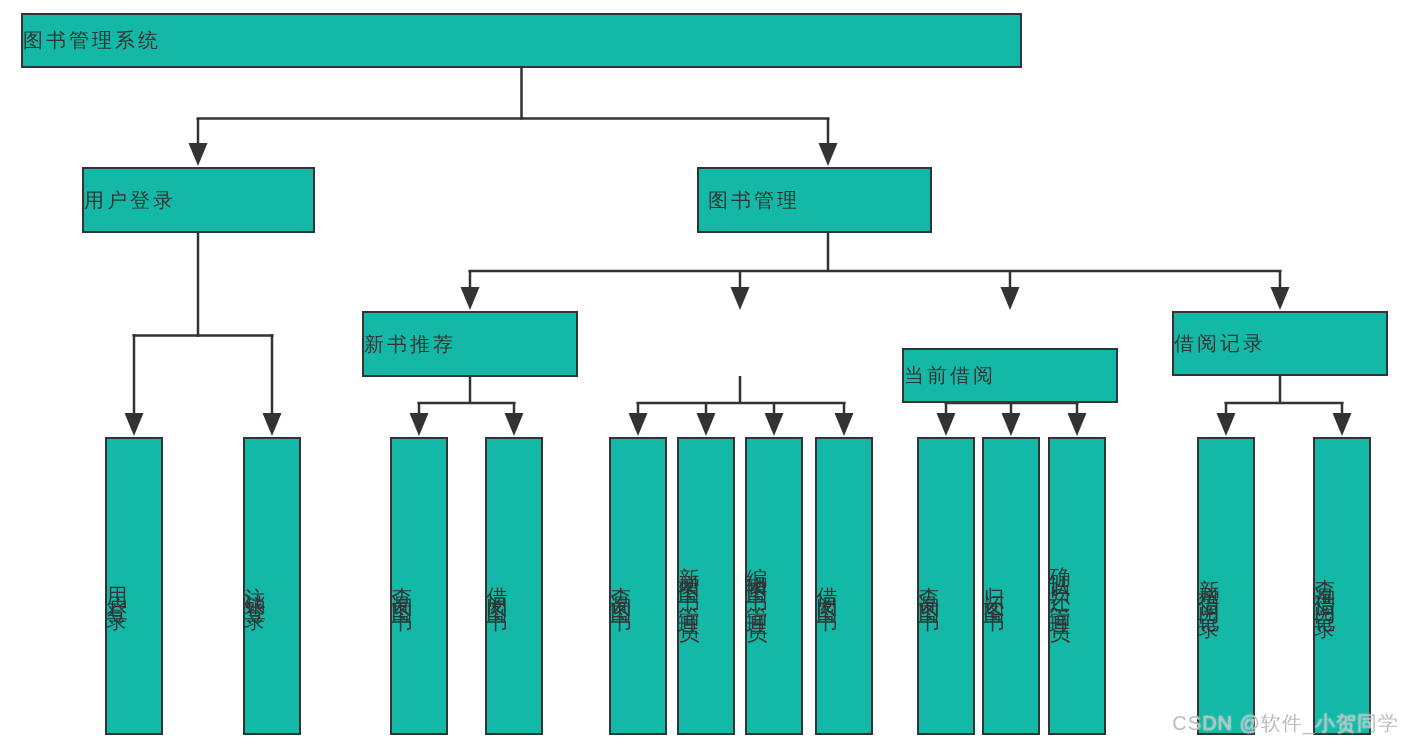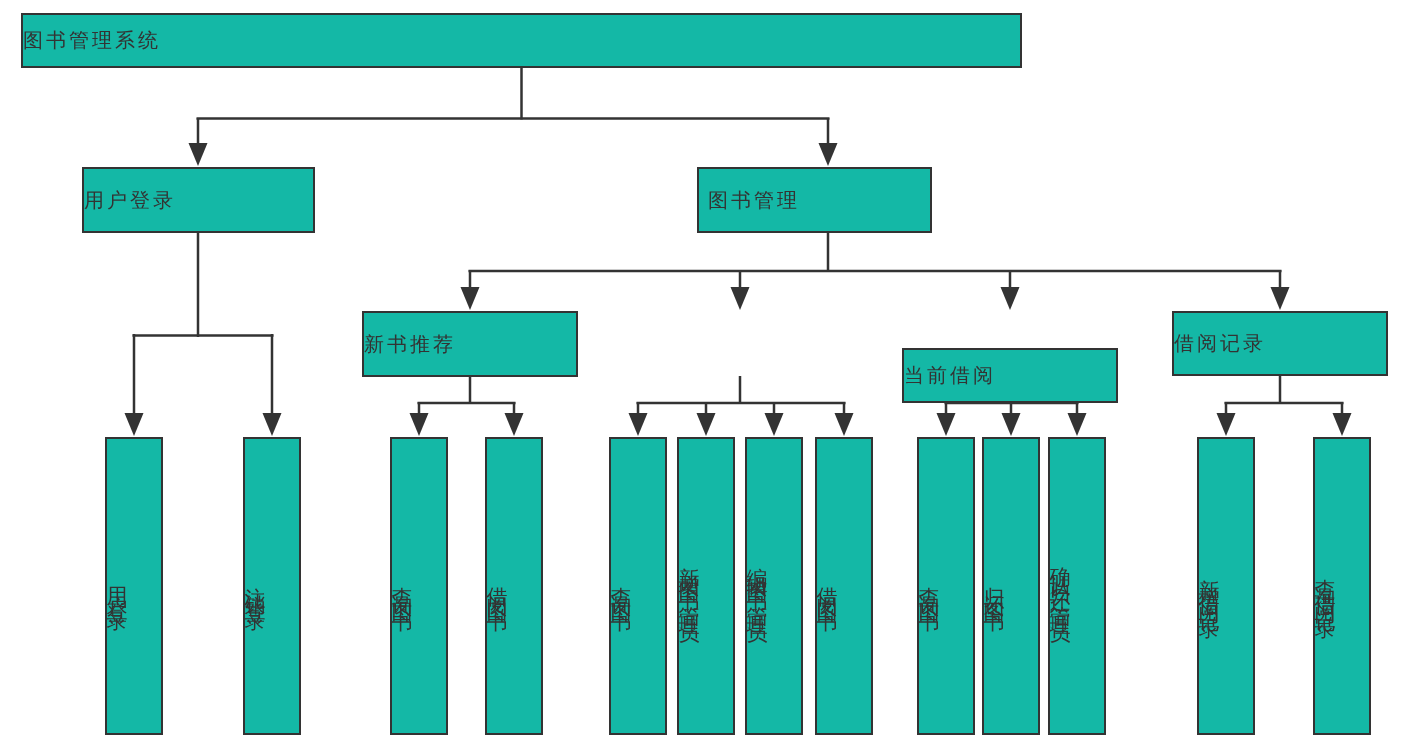--- a/index.html
+++ b/index.html
@@ -190,14 +190,15 @@
   <div id="lf-10" class="box leaf">
     <span class="vlabel">确认归还（管理员）</span>
   </div>
   <div id="lf-11" class="box leaf">
     <span class="vlabel">新增借阅记录</span>
   </div>
   <div id="lf-12" class="box leaf">
     <span class="vlabel">查询借阅记录</span>
   </div>
 
+  <div id="watermark">CSDN @软件_小贺同学</div>
 
 </div>
 
 </body></html>

